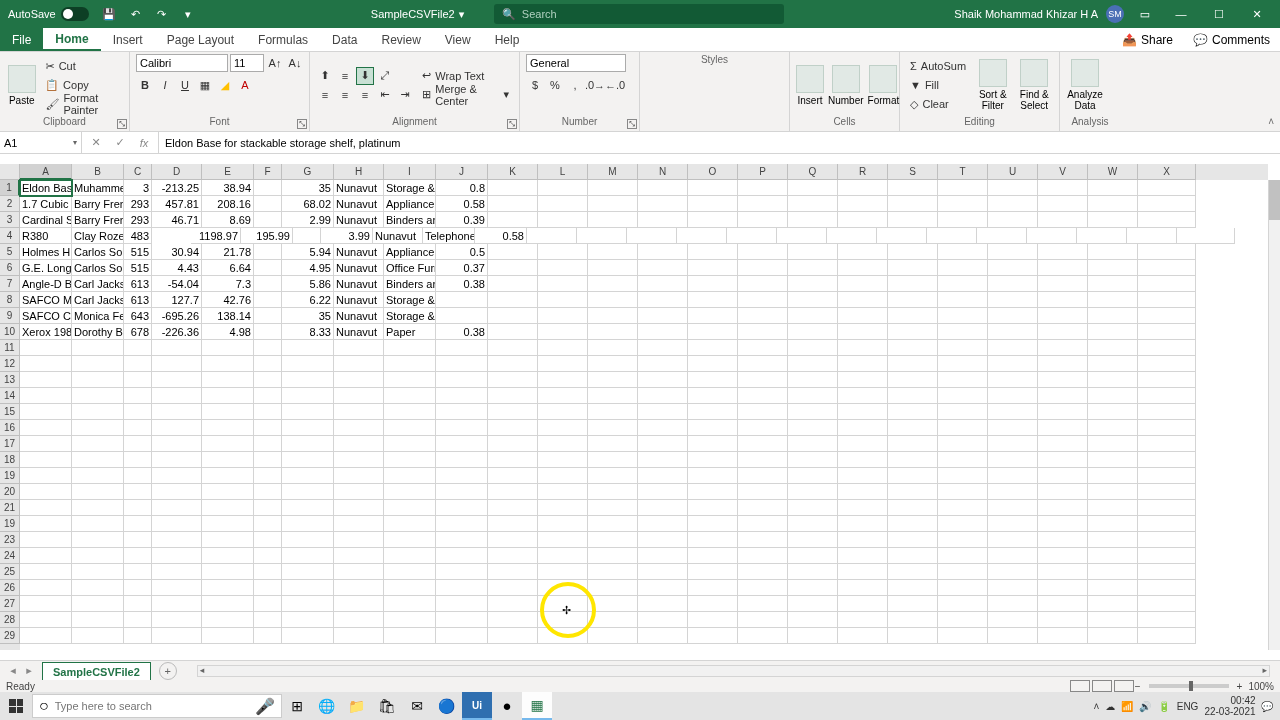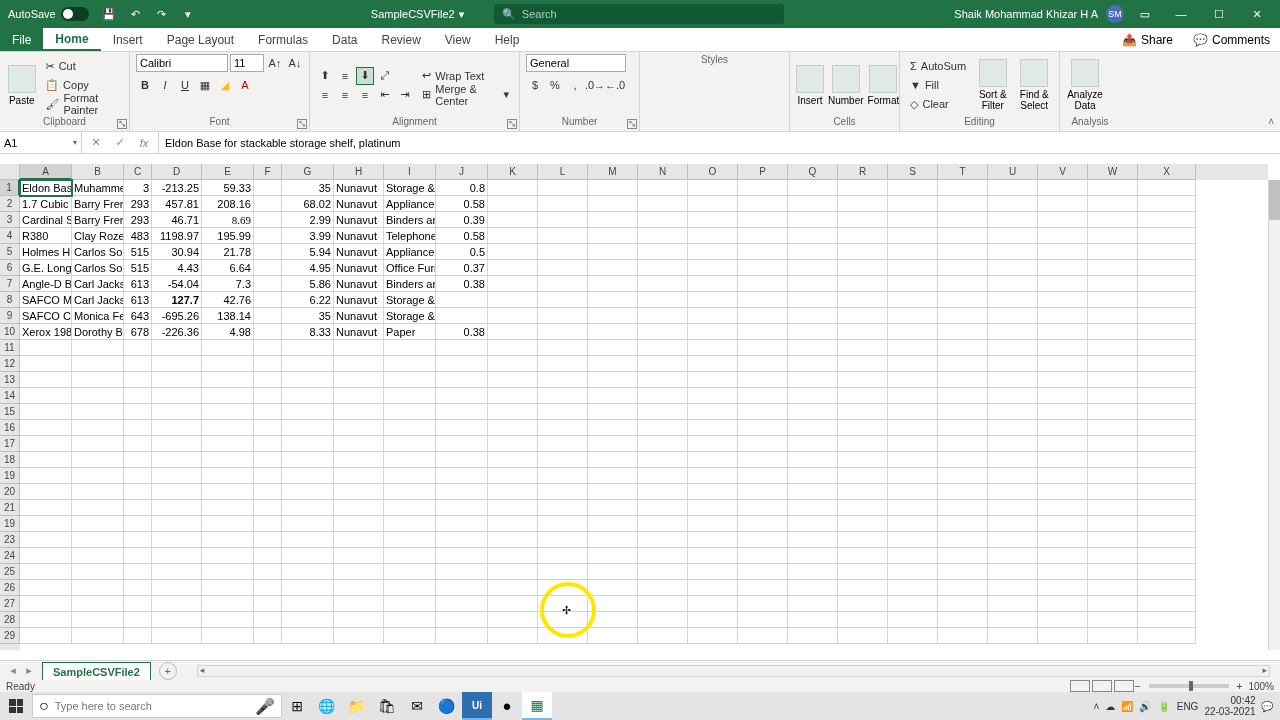--- a/index.html
+++ b/index.html
@@ -391,21 +391,21 @@
       <div class="row-h">27</div>
       <div class="row-h">28</div>
       <div class="row-h">29</div>
     </div>
   <div class="cells" id="cells">
       <div class="crow">
         <div class="cell active" style="width: 52px;">Eldon Base for stackable storage shelf, platinum</div>
         <div class="cell" style="width: 52px;">Muhammed</div>
         <div class="cell num" style="width: 28px;">3</div>
         <div class="cell num" style="width: 50px;">-213.25</div>
-        <div class="cell num" style="width: 52px;">59.33</div>
+        <div class="cell num" style="width: 52px;">38.94</div>
         <div class="cell num" style="width: 28px;"></div>
         <div class="cell num" style="width: 52px;">35</div>
         <div class="cell" style="width: 50px;">Nunavut</div>
         <div class="cell" style="width: 52px;">Storage &amp;</div>
         <div class="cell num" style="width: 52px;">0.8</div>
         <div class="cell" style="width: 50px;"></div>
         <div class="cell" style="width: 50px;"></div>
         <div class="cell" style="width: 50px;"></div>
         <div class="cell" style="width: 50px;"></div>
         <div class="cell" style="width: 50px;"></div>
@@ -443,21 +443,21 @@
         <div class="cell" style="width: 50px;"></div>
         <div class="cell" style="width: 50px;"></div>
         <div class="cell" style="width: 50px;"></div>
         <div class="cell" style="width: 58px;"></div>
       </div>
       <div class="crow">
         <div class="cell" style="width: 52px;">Cardinal Slant</div>
         <div class="cell" style="width: 52px;">Barry French</div>
         <div class="cell num" style="width: 28px;">293</div>
         <div class="cell num" style="width: 50px;">46.71</div>
-        <div class="cell num" style="width: 52px; font-family: Liberation Serif, serif;">8.69</div>
+        <div class="cell num" style="width: 52px;">8.69</div>
         <div class="cell num" style="width: 28px;"></div>
         <div class="cell num" style="width: 52px;">2.99</div>
         <div class="cell" style="width: 50px;">Nunavut</div>
         <div class="cell" style="width: 52px;">Binders and</div>
         <div class="cell num" style="width: 52px;">0.39</div>
         <div class="cell" style="width: 50px;"></div>
         <div class="cell" style="width: 50px;"></div>
         <div class="cell" style="width: 50px;"></div>
         <div class="cell" style="width: 50px;"></div>
         <div class="cell" style="width: 50px;"></div>
@@ -468,21 +468,21 @@
         <div class="cell" style="width: 50px;"></div>
         <div class="cell" style="width: 50px;"></div>
         <div class="cell" style="width: 50px;"></div>
         <div class="cell" style="width: 50px;"></div>
         <div class="cell" style="width: 58px;"></div>
       </div>
       <div class="crow">
         <div class="cell" style="width: 52px;">R380</div>
         <div class="cell" style="width: 52px;">Clay Rozendal</div>
         <div class="cell num" style="width: 28px;">483</div>
-        <div class="cell num" style="width: 50px;">1198.97</div>
+        <div class="cell num" style="width: 50px; margin-left: 39px;">1198.97</div>
         <div class="cell num" style="width: 52px;">195.99</div>
         <div class="cell num" style="width: 28px;"></div>
         <div class="cell num" style="width: 52px;">3.99</div>
         <div class="cell" style="width: 50px;">Nunavut</div>
         <div class="cell" style="width: 52px;">Telephone</div>
         <div class="cell num" style="width: 52px;">0.58</div>
         <div class="cell" style="width: 50px;"></div>
         <div class="cell" style="width: 50px;"></div>
         <div class="cell" style="width: 50px;"></div>
         <div class="cell" style="width: 50px;"></div>
@@ -572,21 +572,21 @@
         <div class="cell" style="width: 50px;"></div>
         <div class="cell" style="width: 50px;"></div>
         <div class="cell" style="width: 50px;"></div>
         <div class="cell" style="width: 50px;"></div>
         <div class="cell" style="width: 58px;"></div>
       </div>
       <div class="crow">
         <div class="cell" style="width: 52px;">SAFCO Mobile</div>
         <div class="cell" style="width: 52px;">Carl Jackson</div>
         <div class="cell num" style="width: 28px;">613</div>
-        <div class="cell num" style="width: 50px; font-weight: bold;">127.7</div>
+        <div class="cell num" style="width: 50px;">127.7</div>
         <div class="cell num" style="width: 52px;">42.76</div>
         <div class="cell num" style="width: 28px;"></div>
         <div class="cell num" style="width: 52px;">6.22</div>
         <div class="cell" style="width: 50px;">Nunavut</div>
         <div class="cell" style="width: 52px;">Storage &amp; Organization</div>
         <div class="cell num" style="width: 52px;"></div>
         <div class="cell" style="width: 50px;"></div>
         <div class="cell" style="width: 50px;"></div>
         <div class="cell" style="width: 50px;"></div>
         <div class="cell" style="width: 50px;"></div>

